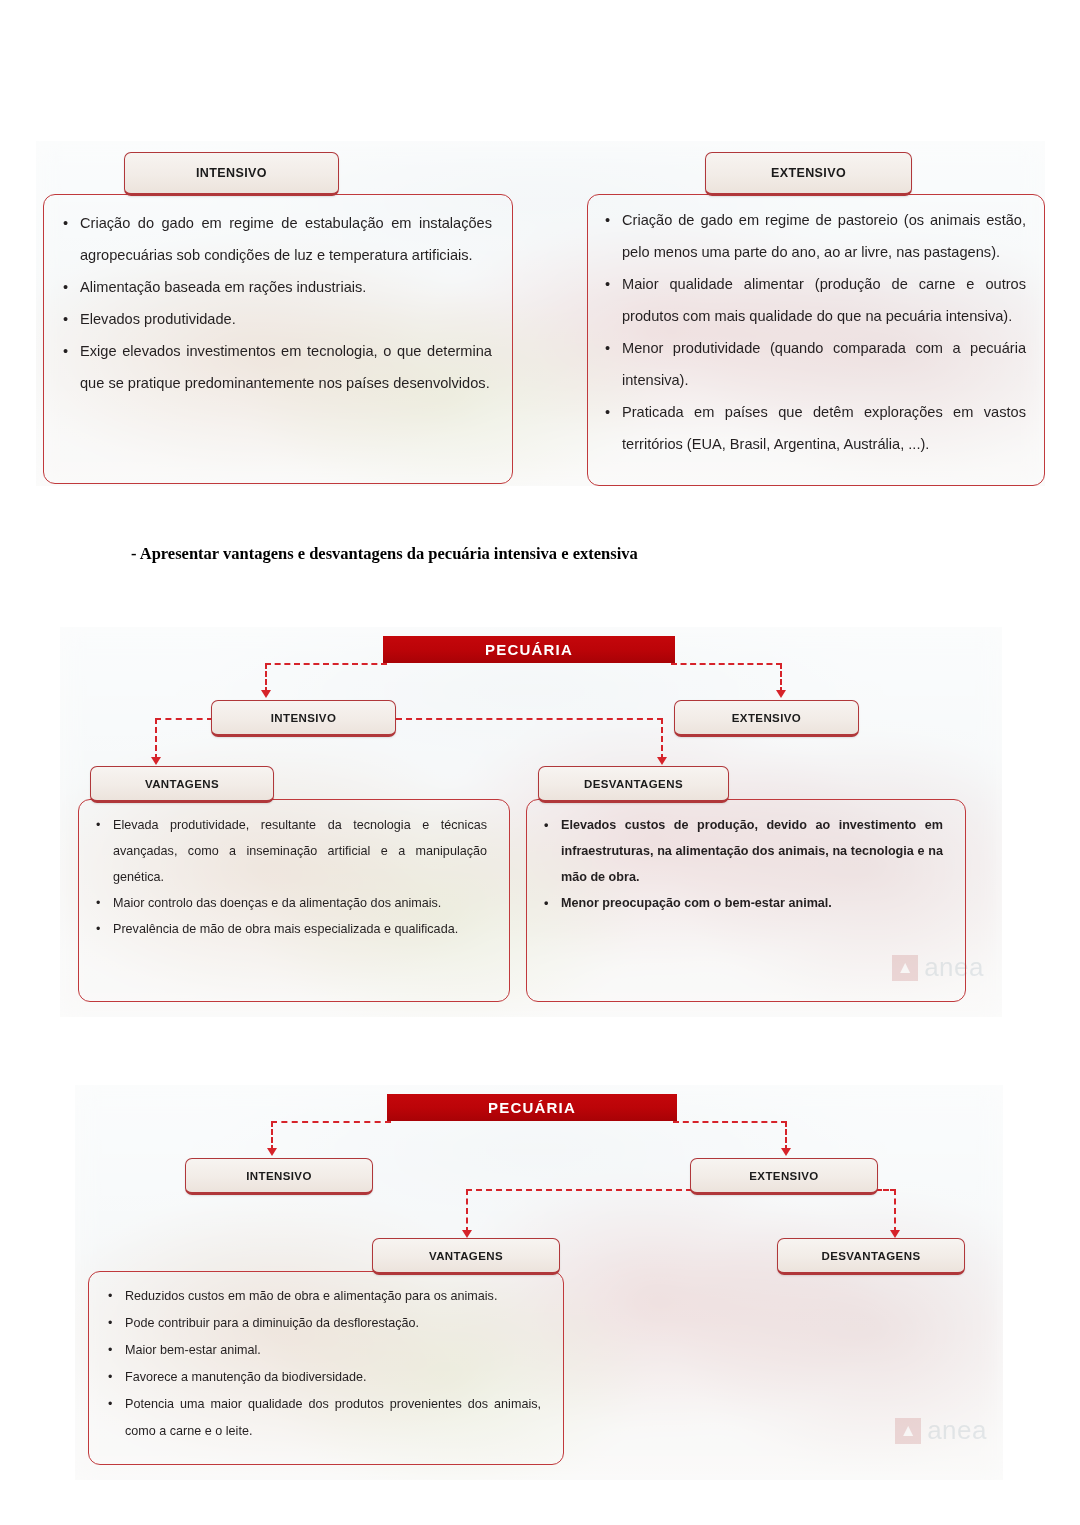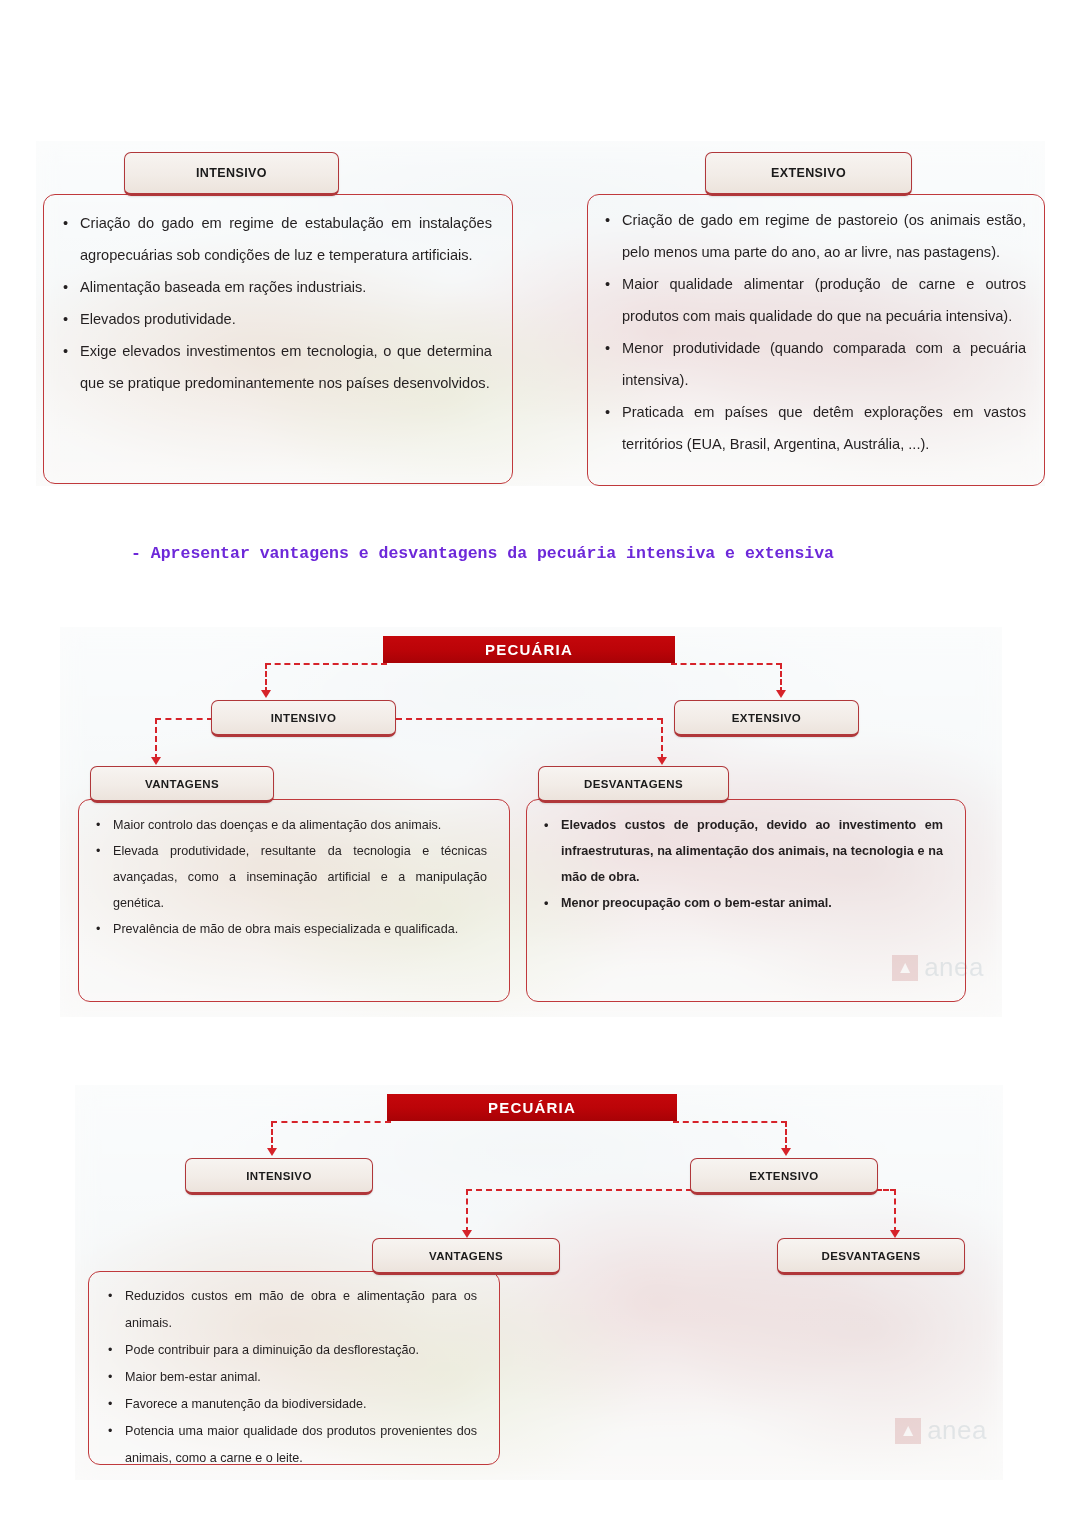--- a/index.html
+++ b/index.html
@@ -118,24 +118,24 @@
     width:0;height:0;
     border-left:5px solid transparent;
     border-right:5px solid transparent;
     border-top:8px solid #d6232a;
     z-index:4;
   }
 
   
   .caption{
     position:absolute;
-    font-family:Liberation Mono, monospace;
+    font-family:Liberation Serif, serif;
     font-size:16.5px;
     font-weight:600;
-    color:#6d28d9;
+    color:#000000;
     white-space:nowrap;
   }
 
   
   #p1 ul.bl li{font-size:14.6px;line-height:32px;}
   
   #p2 ul.bl li{font-size:12.6px;line-height:26px;}
   #p3 ul.bl li{font-size:12.6px;line-height:27px;}
 </style>
 </head>
@@ -223,22 +223,22 @@
       <span>VANTAGENS</span>
     </div>
 
     <div class="chip" style="left:478px;top:139px;width:191px;height:37px;font-size:11.5px;">
       <span>DESVANTAGENS</span>
     </div>
 
     <div class="rbox" style="left:18px;top:172px;width:432px;height:203px;">
       <div class="inner" style="padding:12px 22px 8px 14px;">
         <ul class="bl">
+          <li>Elevada produtividade, resultante da tecnologia e técnicas avançadas, como a inseminação artificial e a manipulação genética.</li>
           <li>Maior controlo das doenças e da alimentação dos animais.</li>
-          <li>Elevada produtividade, resultante da tecnologia e técnicas avançadas, como a inseminação artificial e a manipulação genética.</li>
           <li>Prevalência de mão de obra mais especializada e qualificada.</li>
         </ul>
       </div>
     </div>
 
     <div class="rbox" style="left:466px;top:172px;width:440px;height:203px;">
       <div class="inner" style="padding:12px 22px 8px 14px;font-weight:bold;">
         <ul class="bl">
           <li>Elevados custos de produção, devido ao investimento em infraestruturas, na alimentação dos animais, na tecnologia e na mão de obra.</li>
           <li>Menor preocupação com o bem-estar animal.</li>
@@ -288,21 +288,21 @@
     <div class="arrow" style="left:815px;top:145px;"></div>
 
     <div class="chip" style="left:297px;top:153px;width:188px;height:37px;font-size:11.5px;">
       <span>VANTAGENS</span>
     </div>
 
     <div class="chip" style="left:702px;top:153px;width:188px;height:37px;font-size:11.5px;">
       <span>DESVANTAGENS</span>
     </div>
 
-    <div class="rbox" style="left:13px;top:186px;width:412px;height:194px;">
+    <div class="rbox" style="left:13px;top:186px;width:476px;height:194px;">
       <div class="inner" style="padding:11px 22px 8px 16px;">
         <ul class="bl">
           <li>Reduzidos custos em mão de obra e alimentação para os animais.</li>
           <li>Pode contribuir para a diminuição da desflorestação.</li>
           <li>Maior bem-estar animal.</li>
           <li>Favorece a manutenção da biodiversidade.</li>
           <li>Potencia uma maior qualidade dos produtos provenientes dos animais, como a carne e o leite.</li>
         </ul>
       </div>
     </div>

